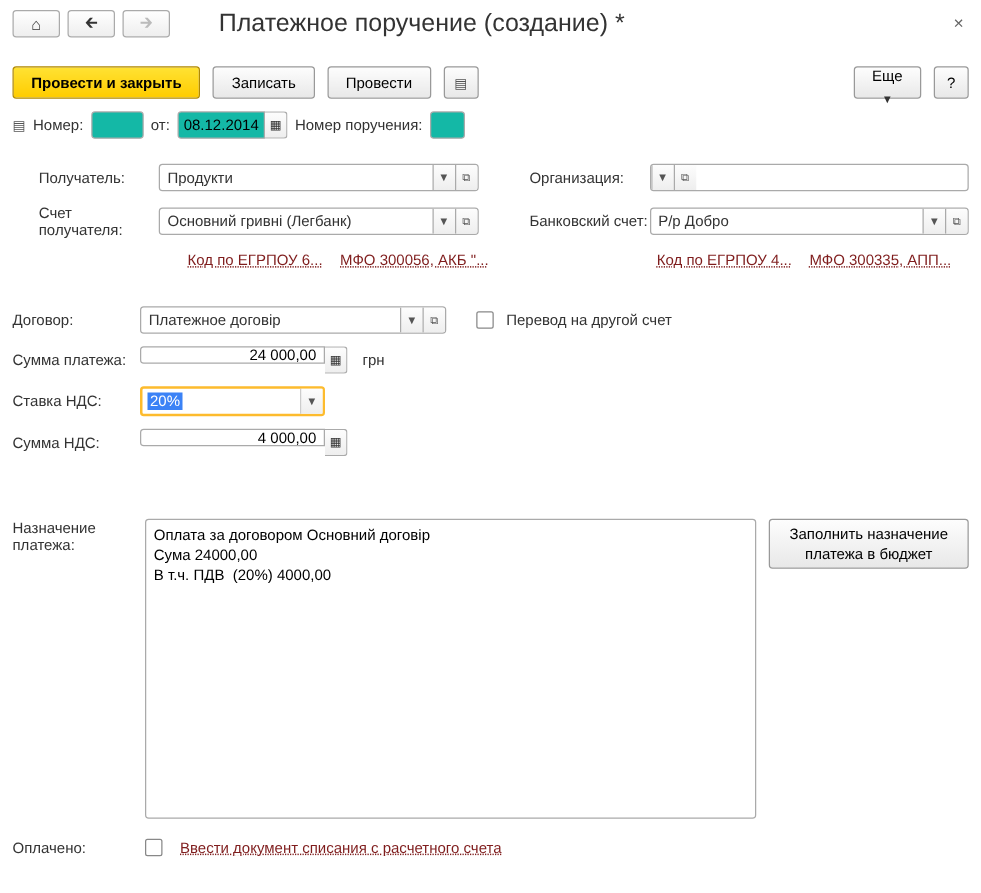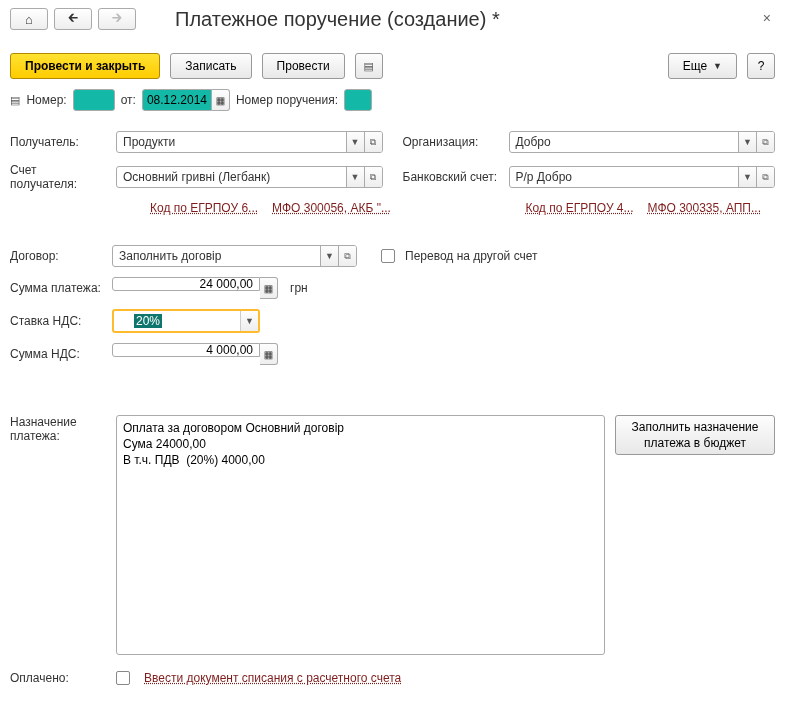--- a/index.html
+++ b/index.html
@@ -73,20 +73,21 @@
     border-color: #b18900;
     font-weight: bold;
   }
   .btn-icon {
     width: 28px;
     padding: 0;
     justify-content: center;
   }
   .btn-more {
     margin-left: auto;
+    flex-direction: column;
   }
   .btn-help {
     width: 28px;
     padding: 0;
     justify-content: center;
   }
   .chev-down { font-size: 9px; color: #333; }
   .form-row {
     display: flex;
     align-items: center;
@@ -146,21 +147,21 @@
     align-items: center;
     justify-content: center;
     background: linear-gradient(#fdfdfd, #eee);
     cursor: pointer;
     font-size: 10px;
   }
   .two-col {
     display: flex;
     gap: 20px;
   }
-  .col { flex: 1; display: flex; align-items: center; gap: 10px; }
+  .col { flex: 1; display: flex; align-items: center; gap: 0; margin-left: 21px; }
   .col .label { width: 96px; }
   .col2 .label { width: 96px; }
   .links-row {
     display: flex;
     margin-bottom: 18px;
   }
   .links-row .pad { width: 140px; }
   .link {
     color: #7f1d1d;
     text-decoration: underline dotted;
@@ -190,24 +191,24 @@
     width: 148px;
     height: 24px;
     border: 2px solid #fdbb2d;
     border-radius: 3px;
     display: flex;
     align-items: center;
     background: #fff;
     position: relative;
   }
   .vat-select .sel-val {
-    background: #0f766e;
+    background: #3b82f6;
     color: #fff;
     padding: 0 2px;
-    margin-left: 20px;
+    margin-left: 4px;
   }
   .vat-select .ref-btn {
     width: 18px;
     height: 100%;
     border-left: 1px solid #ccc;
     position: absolute;
     right: 0;
   }
   .purpose-area {
     display: flex;
@@ -296,21 +297,20 @@
     <span class="label">Получатель:</span>
     <div class="input-ref">
       <span class="val">Продукти</span>
       <div class="ref-btn">▼</div>
       <div class="ref-btn">⧉</div>
     </div>
   </div>
   <div class="col col2">
     <span class="label">Организация:</span>
     <div class="input-ref">
-      <span class="val">Добро</span>
       <div class="ref-btn">▼</div>
       <div class="ref-btn">⧉</div>
     </div>
   </div>
 </div>
 
 <div class="two-col form-row">
   <div class="col">
     <span class="label">Счет получателя:</span>
     <div class="input-ref">
@@ -336,21 +336,21 @@
   <div class="link-sep"></div>
   <span class="link">Код по ЕГРПОУ 4...</span>
   <span class="link">МФО 300335, АПП...</span>
 </div>
 </div>
 
 <div style="margin-top:30px;">
 <div class="form-row">
   <span class="label">Договор:</span>
   <div class="input-ref" style="width:245px;flex:0 0 245px;">
-    <span class="val">Заполнить договір</span>
+    <span class="val">Платежное договір</span>
     <div class="ref-btn">▼</div>
     <div class="ref-btn">⧉</div>
   </div>
   <div style="width:12px;"></div>
   <div class="checkbox"></div>
   <span>Перевод на другой счет</span>
 </div>
 
 <div class="form-row">
   <span class="label">Сумма платежа:</span>

